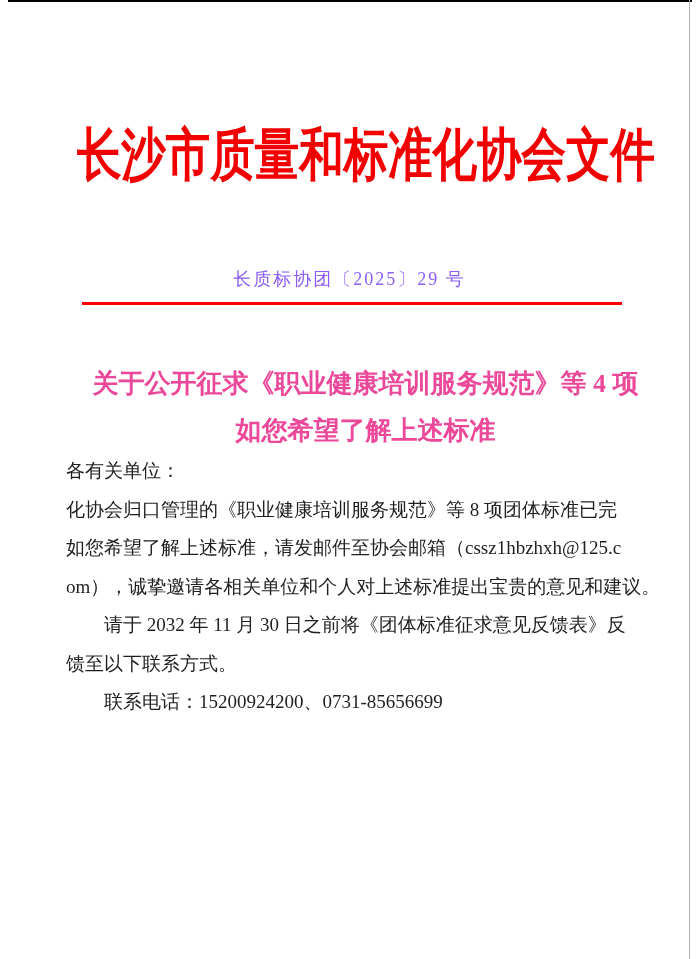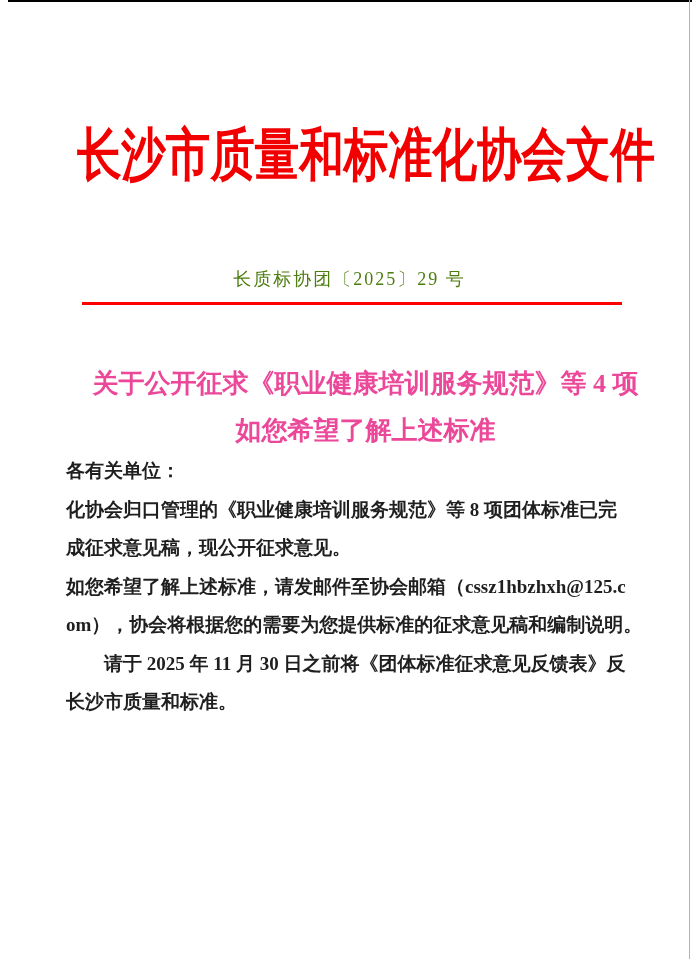--- a/index.html
+++ b/index.html
@@ -49,21 +49,21 @@
   }
   .doc-number {
     position: absolute;
     top: 266px;
     left: 0;
     width: 699px;
     text-align: center;
     font-size: 18px;
     letter-spacing: 2px;
     line-height: 26px;
-    color: #4d7c0f;
+    color: #8b5cf6;
   }
   .red-rule {
     position: absolute;
     top: 302px;
     left: 82px;
     width: 540px;
     height: 3px;
     background: var(--rule-red, #ff0000);
   }
   .doc-title {
@@ -83,21 +83,20 @@
     position: absolute;
     top: 452px;
     left: 66px;
     width: 567px;
     font-size: 19px;
   }
   .line {
     height: 38.5px;
     line-height: 38.5px;
     white-space: nowrap;
-    font-weight: bold;
   }
   .indent { padding-left: 2em; }
   .caret {
     display: inline-block;
     width: 1.5px;
     height: 22px;
     background: #000000;
     vertical-align: -4px;
   }
 </style>
@@ -117,22 +116,22 @@
   <h2 class="doc-title">
     <span class="t-line">关于公开征求《职业健康培训服务规范》等 4 项</span>
     <span class="t-line">如您希望了解上述标准</span>
   </h2>
 
   <div class="body-text">
     <div class="line">各有关单位：</div>
 
 
     <div class="line">化协会归口管理的《职业健康培训服务规范》等 8 项团体标准已完</div>
-    <div class="line">成征求意见稿，现公开征求意见。</div>
 
     <div class="line">如您希望了解上述标准，请发邮件至协会邮箱（cssz1hbzhxh@125.c</div>
-    <div class="line">om），协会将根据您的需要为您提供标准的征求意见稿和编制说明。</div>
+    <div class="line">om），诚挚邀请各相关单位和个人对上述标准提出宝贵的意见和建议。</div>
 
-    <div class="line indent">请于 2025 年 11 月 30 日之前将《团体标准征求意见反馈表》反</div>
-    <div class="line">长沙市质量和标准。</div>
+    <div class="line indent">请于 2032 年 11 月 30 日之前将《团体标准征求意见反馈表》反</div>
+    <div class="line">馈至以下联系方式。</div>
 
+    <div class="line indent">联系电话：15200924200、0731-85656699</div>
   </div>
 </div>
 
 </body></html>

